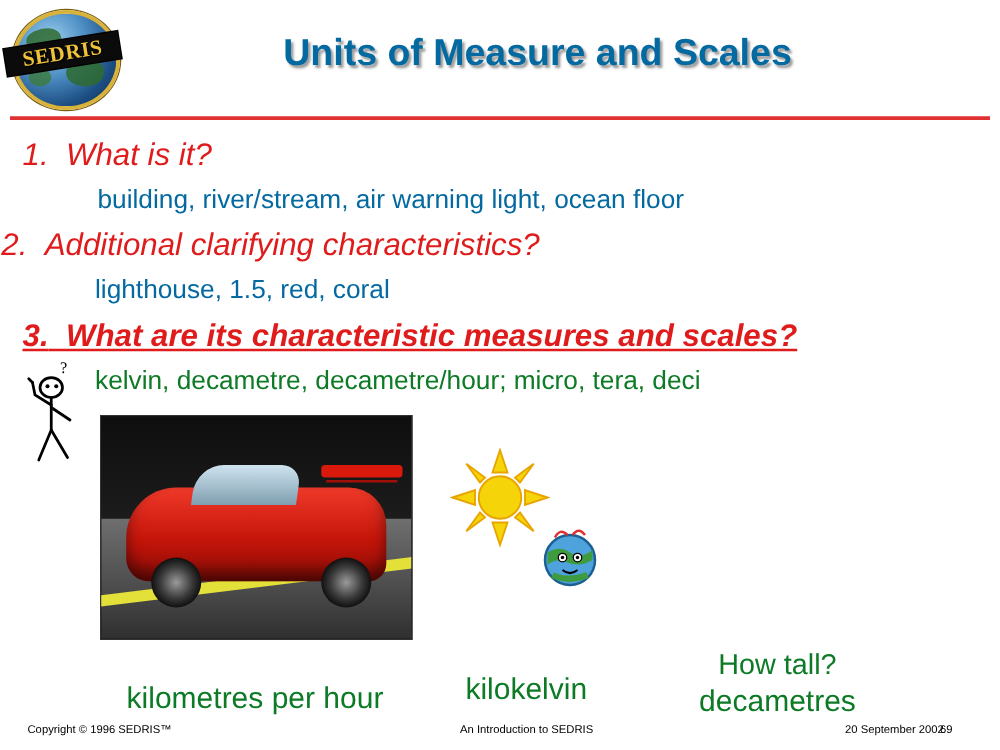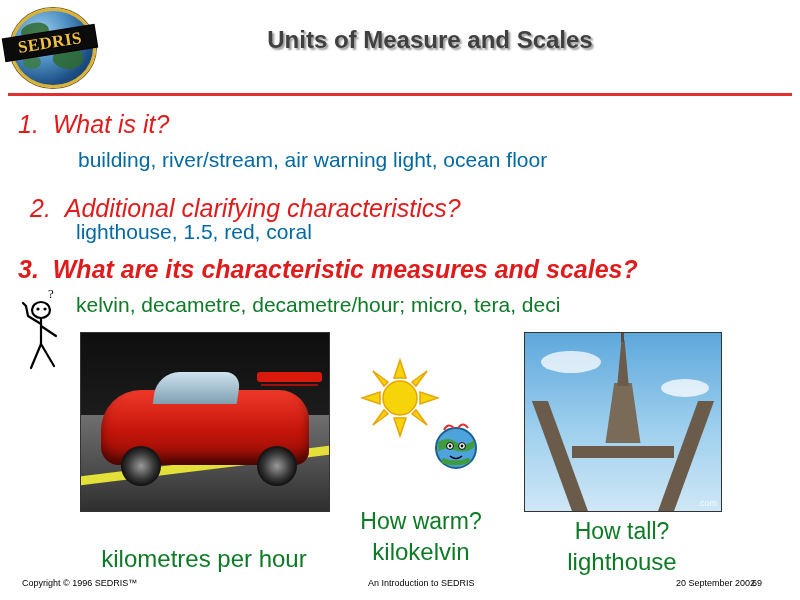--- a/index.html
+++ b/index.html
@@ -98,23 +98,23 @@
     letter-spacing: 0.5px;
     font-family: "Liberation Serif", serif;
     text-shadow: 1px 1px 0 #000;
   }
   .title {
     position: absolute;
     left: 110px;
     top: 26px;
     width: 640px;
     text-align: center;
-    font-size: 24px;
+    font-size: 30px;
     font-weight: bold;
-    color: #404040;
+    color: #0369a1;
     text-shadow: 2px 2px 2px rgba(120,120,120,0.75);
     white-space: nowrap;
   }
   .header-rule {
     position: absolute;
     left: 8px;
     top: 93px;
     width: 784px;
     height: 3px;
     background: #e03030;
@@ -133,32 +133,33 @@
   }
   .lvl1 {
     font-size: 25px;
     font-style: italic;
     color: #e01b1b;
     font-weight: normal;
   }
   .lvl1.bold {
     font-weight: bold;
     font-style: italic;
+    text-decoration: underline;
   }
   .lvl2 {
     font-size: 21px;
     color: #0369a1;
   }
   .lvl2.green {
     color: #0d7a26;
   }
 
   .l1 { left: 18px; top: 10px; }
   .l2 { left: 78px; top: 48px; }
-  .l3 { left: 30px; top: 82px; margin-top: 12px; }
+  .l3 { left: 1px; top: 82px; }
   .l4 { left: 76px; top: 120px; }
   .l5 { left: 18px; top: 155px; }
   .l6 { left: 76px; top: 193px; }
 
   
   .stickman {
     position: absolute;
     left: 14px;
     top: 286px;
     width: 62px;
@@ -397,40 +398,27 @@
     <path d="M14 42 q12 6 28 0" stroke="#3f9b3f" stroke-width="5" fill="none"></path>
     <circle cx="22" cy="28" r="3.4" fill="#fff" stroke="#000" stroke-width="1"></circle>
     <circle cx="34" cy="28" r="3.4" fill="#fff" stroke="#000" stroke-width="1"></circle>
     <circle cx="22" cy="28" r="1.4" fill="#000"></circle>
     <circle cx="34" cy="28" r="1.4" fill="#000"></circle>
     <path d="M22 38 q6 5 12 0" stroke="#000" stroke-width="1.6" fill="none"></path>
     <path d="M16 12 q4 -8 10 -2" stroke="#e03030" stroke-width="2" fill="none"></path>
     <path d="M30 10 q5 -7 10 0" stroke="#e03030" stroke-width="2" fill="none"></path>
   </svg>
 
-  <div class="pic-tower">
-    <div class="tw-sky"></div>
-    <div class="tw-cloud tw-c1"></div>
-    <div class="tw-cloud tw-c2"></div>
-    <div class="tw-leg-l"></div>
-    <div class="tw-leg-r"></div>
-    <div class="tw-arch"></div>
-    <div class="tw-mid"></div>
-    <div class="tw-top"></div>
-    <div class="tw-spire"></div>
-    <div class="tw-watermark">.com</div>
-  </div>
 
   <div class="cap cap-sm cap-fast2">kilometres per hour</div>
 
-  <div class="cap cap-big cap-warm">How warm?</div>
   <div class="cap cap-big cap-tall">How tall?</div>
 
   <div class="cap cap-sm cap-warm2">kilokelvin</div>
-  <div class="cap cap-sm cap-tall2">lighthouse</div>
+  <div class="cap cap-sm cap-tall2">decametres</div>
 
   <div class="footer">
     <div class="copyright">Copyright © 1996 SEDRIS™</div>
     <div class="center">An Introduction to SEDRIS</div>
     <div class="date">20 September 2002</div>
     <div class="pagenum">69</div>
   </div>
 
 </div>
 

